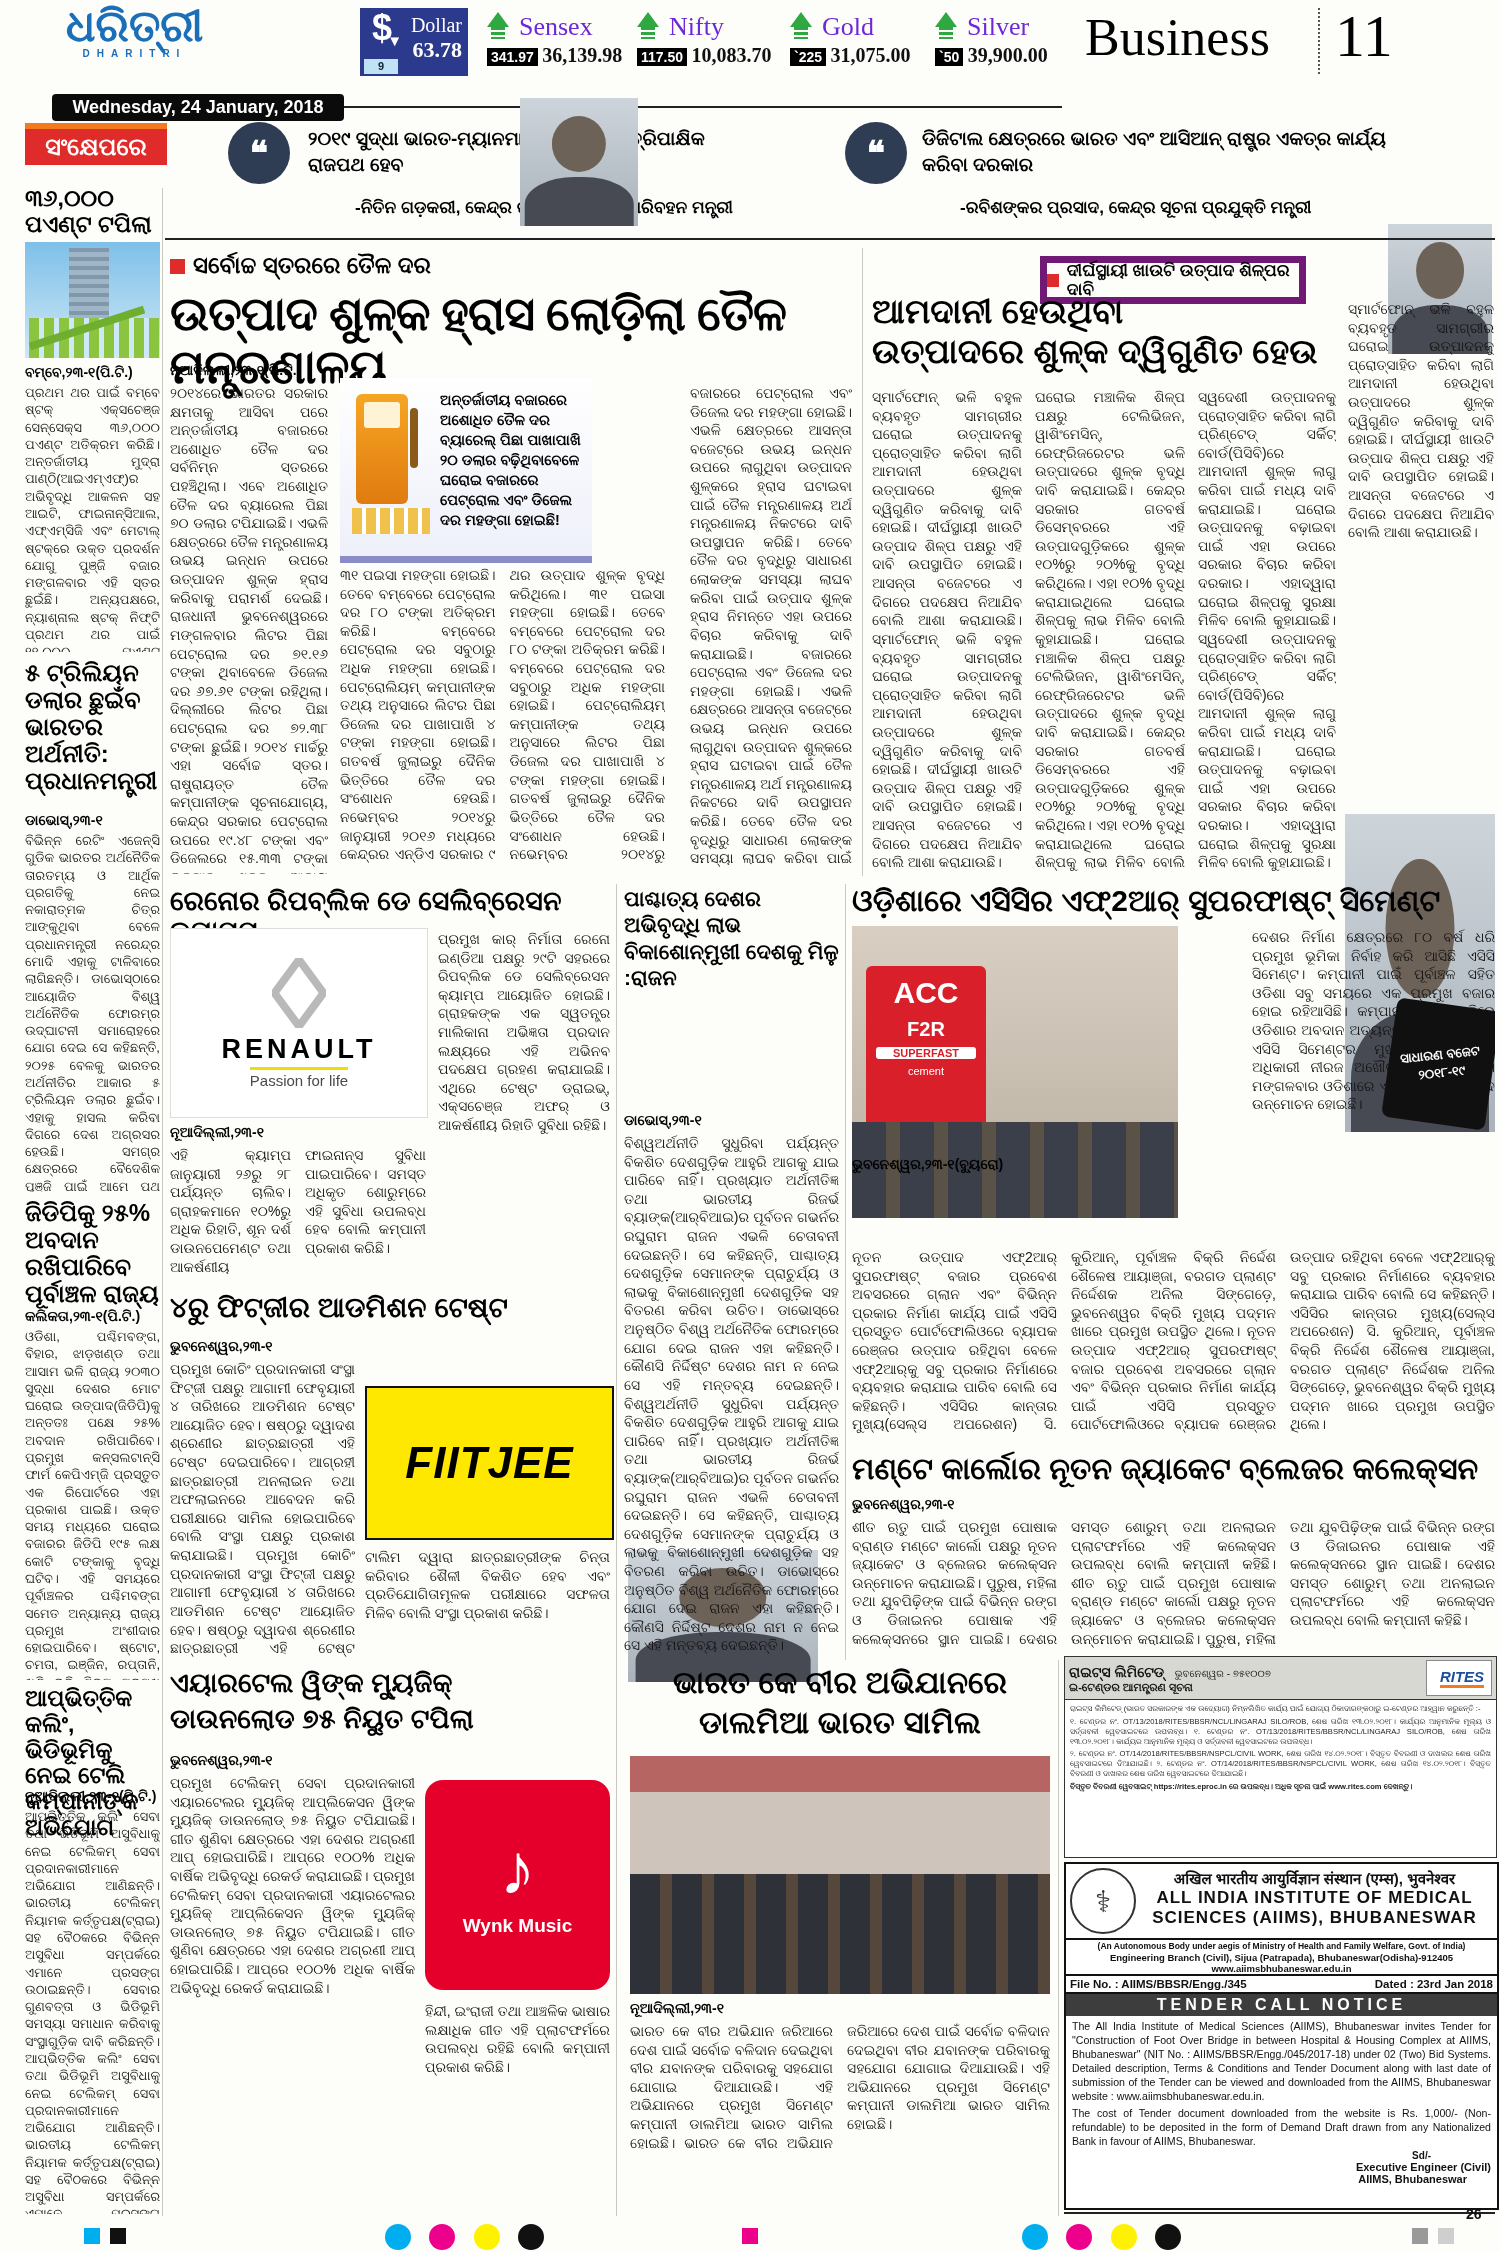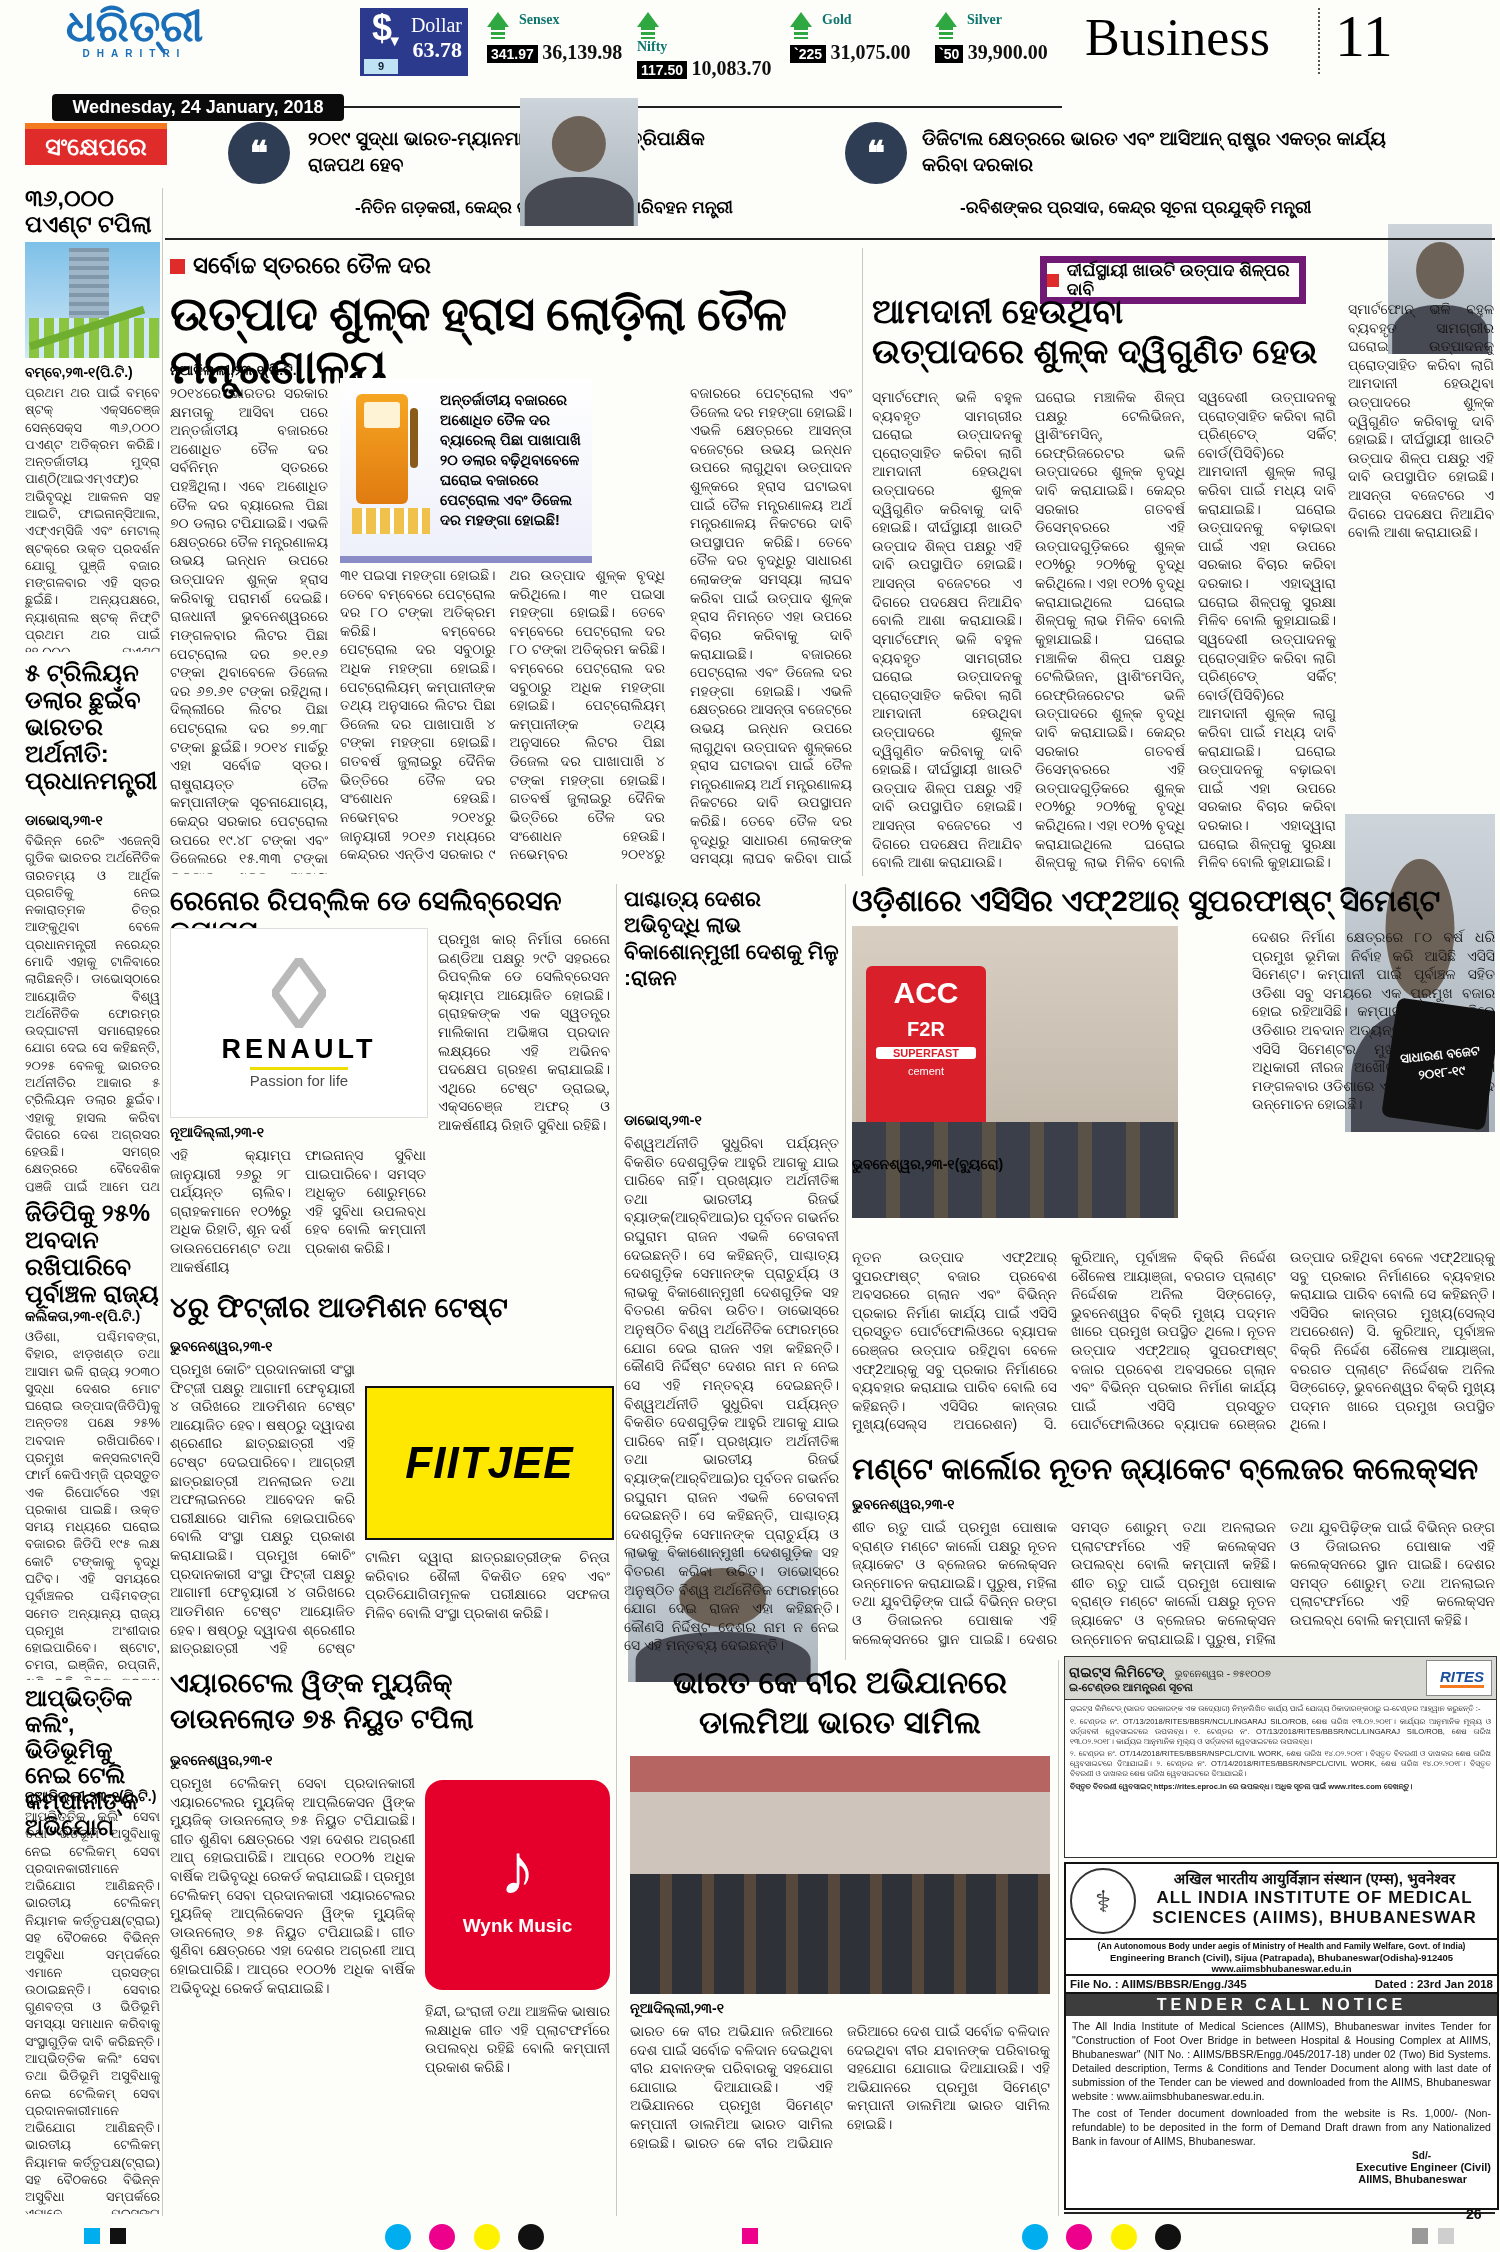--- a/index.html
+++ b/index.html
@@ -12,21 +12,21 @@
   .dl{font-weight:bold;font-size:14px;color:#000;}
   .c2{column-count:2;column-gap:14px;}
   .c3{column-count:3;column-gap:14px;}
   .serif{font-family:"Liberation Serif",serif;}
   .rule{background:#222;}
   .vrule{background:#c9c9c2;width:1px;}
   .redsq{display:inline-block;width:15px;height:15px;background:#e02b2b;margin-right:8px;vertical-align:middle;}
   .kicker{font-weight:bold;font-size:23px;color:#000;}
   .badge{display:inline-block;background:#000;color:#fff;font-weight:bold;font-size:14px;padding:1px 4px;}
   .tickval{font-family:"Liberation Serif",serif;font-size:20px;font-weight:bold;color:#101010;}
-  .ticklabel{font-family:"Liberation Serif",serif;font-size:14px;color:#0f766e;font-weight:bold;}
+  .ticklabel{font-family:"Liberation Serif",serif;font-size:26px;color:#6d28d9;}
   .uparrow{width:0;height:0;border-left:11px solid transparent;border-right:11px solid transparent;border-bottom:15px solid #2fa842;}
   .arrowstem{width:14px;height:12px;margin:0 auto;background:repeating-linear-gradient(#2fa842 0 3px,#ffffff 3px 5px);}
   .portrait{background:linear-gradient(#cdd4da,#aab3bb);position:relative;overflow:hidden;}
   .portrait:before{content:"";position:absolute;left:50%;top:14%;width:46%;height:44%;transform:translateX(-50%);
      border-radius:50%;background:#6d6258;}
   .portrait:after{content:"";position:absolute;left:50%;bottom:-8%;width:92%;height:46%;transform:translateX(-50%);
      border-radius:46% 46% 0 0;background:#474a52;}
   .quote-circle{width:62px;height:62px;border-radius:50%;background:#2e3d54;color:#fff;display:flex;
      align-items:center;justify-content:center;font-size:34px;font-weight:bold;}
   .notice-border{border:2px solid #111;background:#fff;}
@@ -67,21 +67,21 @@
       <div style="margin-right:10px;">
           <div class="uparrow"></div>
           <div class="arrowstem"></div>
         </div>
       <span class="ticklabel">Sensex</span>
     </div>
     <div style="margin-top:2px;"><span class="badge">341.97</span>
       <span class="tickval">36,139.98</span></div>
   </div>
   <div class="ab" style="left:637px;top:12px;">
-    <div style="display:flex;align-items:flex-start;flex-direction:column;">
+    <div style="display:flex;align-items:flex-start;">
       <div style="margin-right:10px;">
           <div class="uparrow"></div>
           <div class="arrowstem"></div>
         </div>
       <span class="ticklabel">Nifty</span>
     </div>
     <div style="margin-top:2px;"><span class="badge">117.50</span>
       <span class="tickval">10,083.70</span></div>
   </div>
   <div class="ab" style="left:790px;top:12px;">

